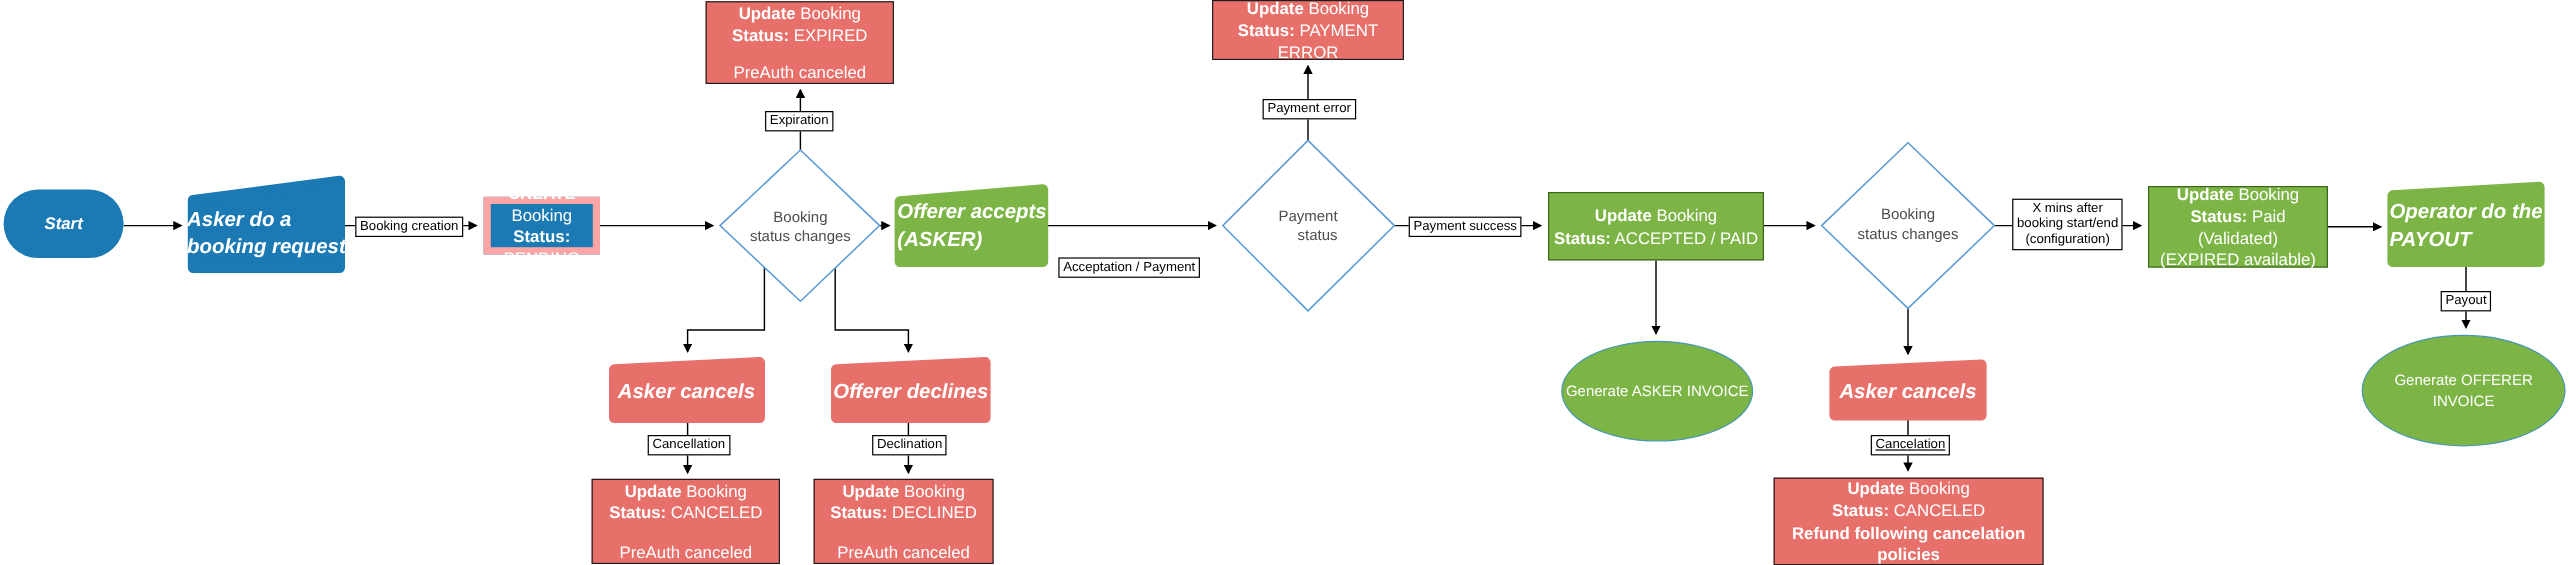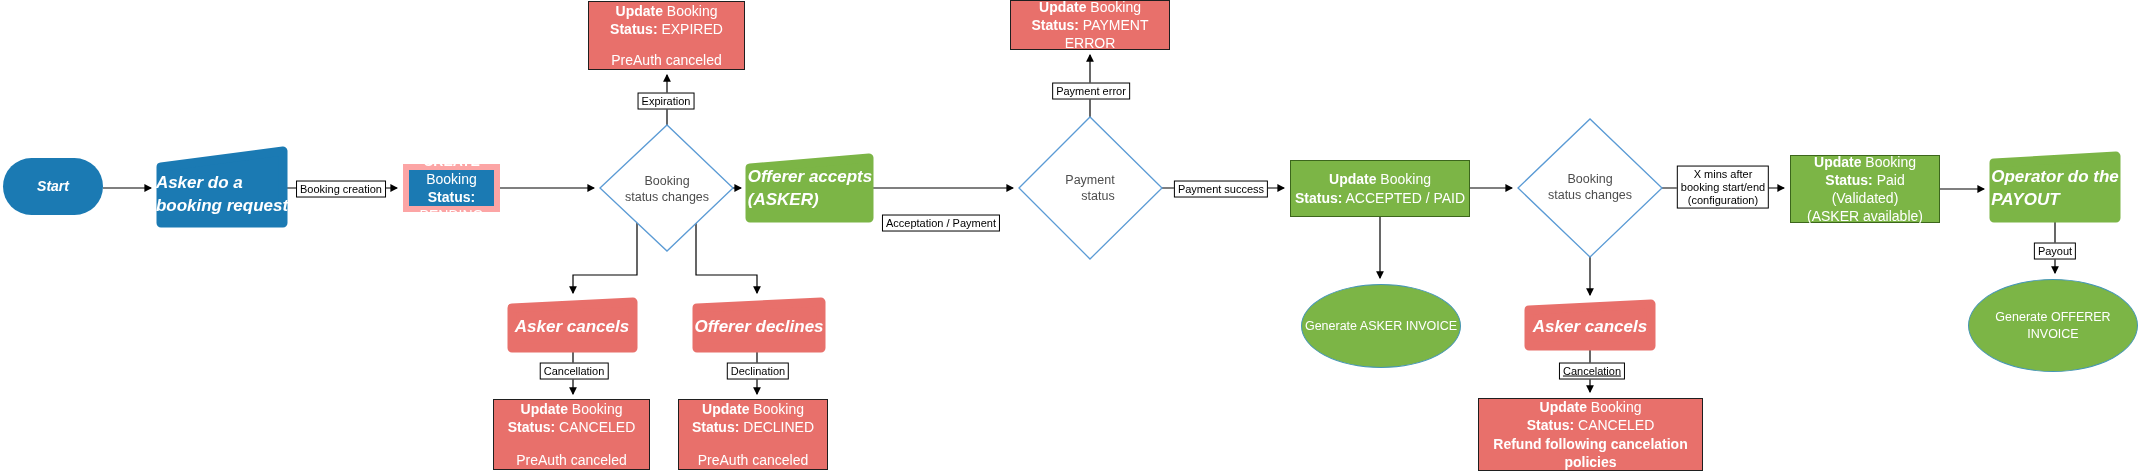--- a/index.html
+++ b/index.html
@@ -157,21 +157,21 @@
     <span class="ln"><b>Update</b><span> Booking</span></span>
     <span class="ln"><b>Status:</b><span> CANCELED</span></span>
     <span class="ln-spacer"></span>
     <span class="ln" style="font-weight:bold;">Refund following cancelation policies</span>
   </div>
 
   <div class="node rect green" style="left:1790px;top:155px;width:150px;height:68px;">
     <span class="ln"><b>Update</b><span> Booking</span></span>
     <span class="ln"><b>Status:</b><span> Paid (Validated)</span></span>
     <span class="ln-spacer"></span>
-    <span class="ln">(ASKER available)</span>
+    <span class="ln">(EXPIRED available)</span>
   </div>
 
   <div class="node ellipse" style="left:1968px;top:279px;width:170px;height:93px;">
     <span>Generate OFFERER INVOICE</span>
   </div>
   <div class="node ellipse" style="left:1301px;top:284px;width:160px;height:84px;">
     <span>Generate ASKER INVOICE</span>
   </div>
 
   <div class="edge-label" style="left:341px;top:189px;">Booking creation</div>

